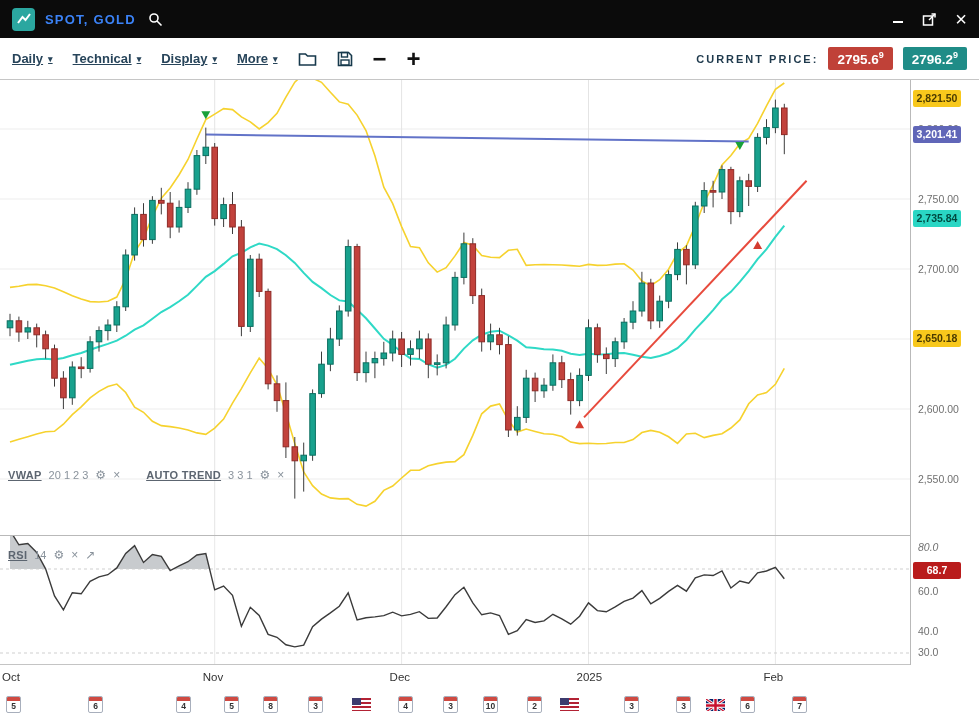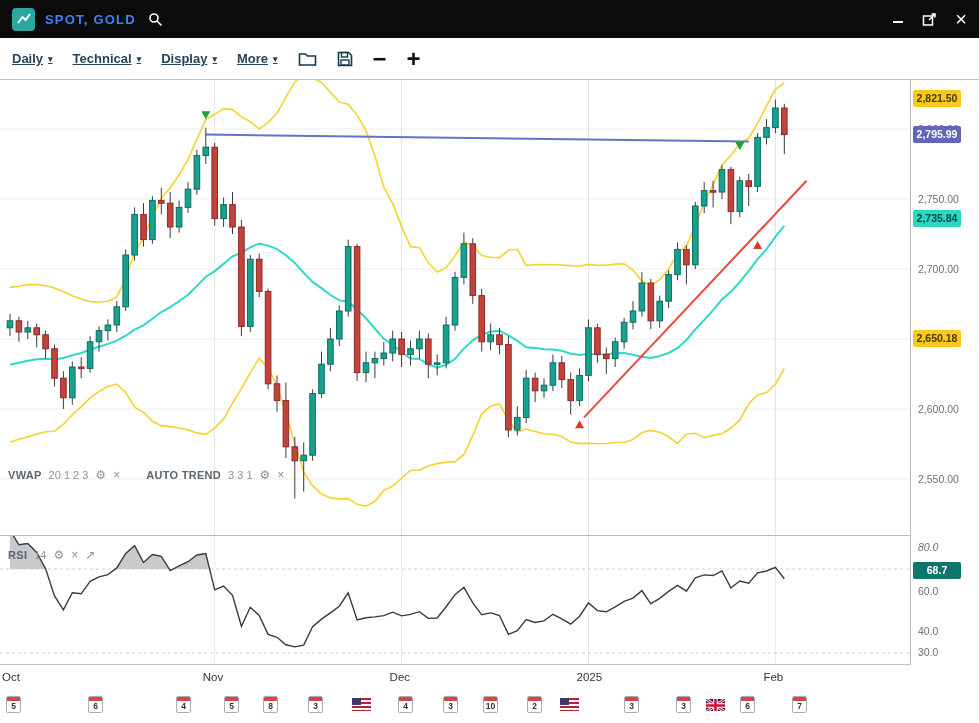--- a/index.html
+++ b/index.html
@@ -40,21 +40,21 @@
   .rsi-bottom { position:absolute; top:664px; left:0; width:979px; height:1px; background:#c4c4c4; }
 
   .price-axis { position:absolute; top:80px; left:910px; width:69px; height:585px; background:#fff;
     border-left:1px solid #b9b9b9; z-index:10; }
   .axis-label { position:absolute; left:7px; font-size:10.5px; color:#707070; }
   .axis-badge { position:absolute; left:2px; width:48px; height:17px; line-height:17px; text-align:center;
     font-size:10.5px; font-weight:bold; border-radius:2px; }
 
   .overlay-ind { position:absolute; left:8px; top:388px; display:flex; align-items:center; gap:7px;
     font-size:11px; color:#5c6570; z-index:6; }
-  .ind-name { font-weight:bold; letter-spacing:0.3px; }
+  .ind-name { font-weight:bold; letter-spacing:0.3px;text-decoration:underline; }
   .ind-params { color:#8a939c; }
   .ind-icon { color:#8a939c; cursor:pointer; font-size:12px; background:none; border:none; }
   .ind-gap { width:12px; }
   .rsi-labelrow { position:absolute; left:8px; top:12px; display:flex; align-items:center; gap:7px;
     font-size:11px; color:#5c6570; z-index:6; }
 
   .month-row { position:absolute; top:665px; left:0; width:979px; height:26px; background:#fff;padding-left:7px; }
   .month-label { position:absolute; top:6px; font-size:11.5px; color:#333; }
 
   .events-row { position:absolute; top:691px; left:0; width:979px; height:32px; background:#fff; }
@@ -123,20 +123,25 @@
   </button>
   <button class="tb-btn">
     <svg width="16" height="16" viewBox="0 0 16 16">
         <path d="M1.5 1.5 h10 l3 3 v10 h-13 z" fill="none" stroke="#17394c" stroke-width="1.6"></path>
         <rect x="4.5" y="1.5" width="6" height="4.5" fill="none" stroke="#17394c" stroke-width="1.4"></rect>
         <rect x="4" y="9" width="8" height="5" fill="none" stroke="#17394c" stroke-width="1.4"></rect>
       </svg>
   </button>
   <button class="zoom-btn">−</button>
   <button class="zoom-btn">+</button>
+  <div class="price-area">
+    <span class="cp-label">CURRENT PRICE:</span>
+    <span class="price-badge bid"><span>2795.6</span><sup>9</sup></span>
+    <span class="price-badge ask"><span>2796.2</span><sup>9</sup></span>
+  </div>
 </div>
 
 <div class="chart-panel">
   <svg id="main-svg" width="910" height="455" viewBox="0 0 910 455">
       <g>
         <line x1="0" y1="399" x2="910" y2="399" stroke="#ededed"></line>
         <line x1="0" y1="329" x2="910" y2="329" stroke="#ededed"></line>
         <line x1="0" y1="259" x2="910" y2="259" stroke="#ededed"></line>
         <line x1="0" y1="189" x2="910" y2="189" stroke="#ededed"></line>
         <line x1="0" y1="118.99999999999999" x2="910" y2="118.99999999999999" stroke="#ededed"></line>
@@ -383,24 +388,24 @@
     <span class="axis-label" style="top: 43px;">2,800.00</span>
     <span class="axis-label" style="top: 113px;">2,750.00</span>
     <span class="axis-label" style="top: 183px;">2,700.00</span>
     <span class="axis-label" style="top: 323px;">2,600.00</span>
     <span class="axis-label" style="top: 393px;">2,550.00</span>
     <span class="axis-label" style="top: 461px; font-style: italic;">80.0</span>
     <span class="axis-label" style="top: 505px;">60.0</span>
     <span class="axis-label" style="top: 545px;">40.0</span>
     <span class="axis-label" style="top: 566px;">30.0</span>
     <span class="axis-badge" style="top: 10.4px; background: rgb(248, 200, 28); color: rgb(74, 59, 0);">2,821.50</span>
-    <span class="axis-badge" style="top: 46.114px; background: rgb(96, 102, 184); color: rgb(255, 255, 255);">2,795.99</span>
+    <span class="axis-badge" style="top: 46.114px; background: rgb(96, 102, 184); color: rgb(255, 255, 255);">3,201.41</span>
     <span class="axis-badge" style="top: 130.324px; background: rgb(42, 214, 196); color: rgb(0, 74, 64);">2,735.84</span>
     <span class="axis-badge" style="top: 250.248px; background: rgb(248, 200, 28); color: rgb(74, 59, 0);">2,650.18</span>
-    <span class="axis-badge" style="top: 482.23px; background: #0f766e; color: rgb(255, 255, 255);">68.7</span>
+    <span class="axis-badge" style="top: 482.23px; background: #b91c1c; color: rgb(255, 255, 255);">68.7</span>
   </div>
 
 <div class="month-row" id="month-row">
     <span class="month-label" style="left: 2px;">Oct</span>
     <span class="month-label" style="left: 202.7px;">Nov</span>
     <span class="month-label" style="left: 389.6px;">Dec</span>
     <span class="month-label" style="left: 576.5px;">2025</span>
     <span class="month-label" style="left: 763.4px;">Feb</span>
   </div>
 <div class="events-row" id="events-row">

